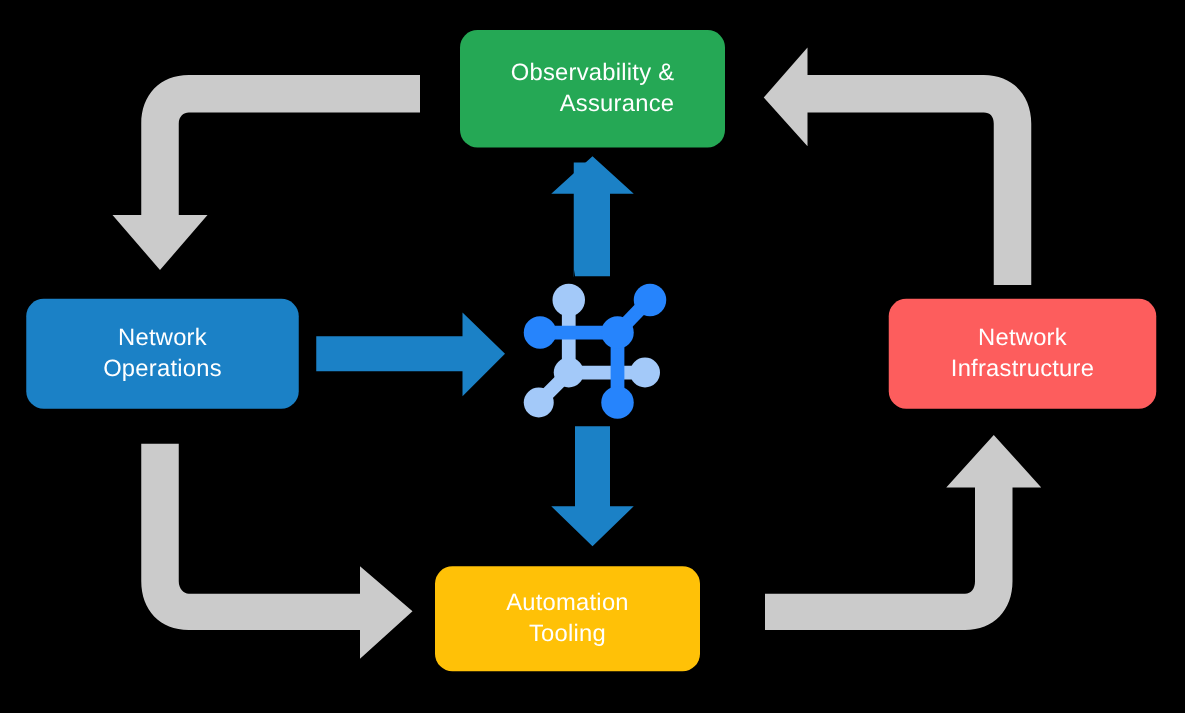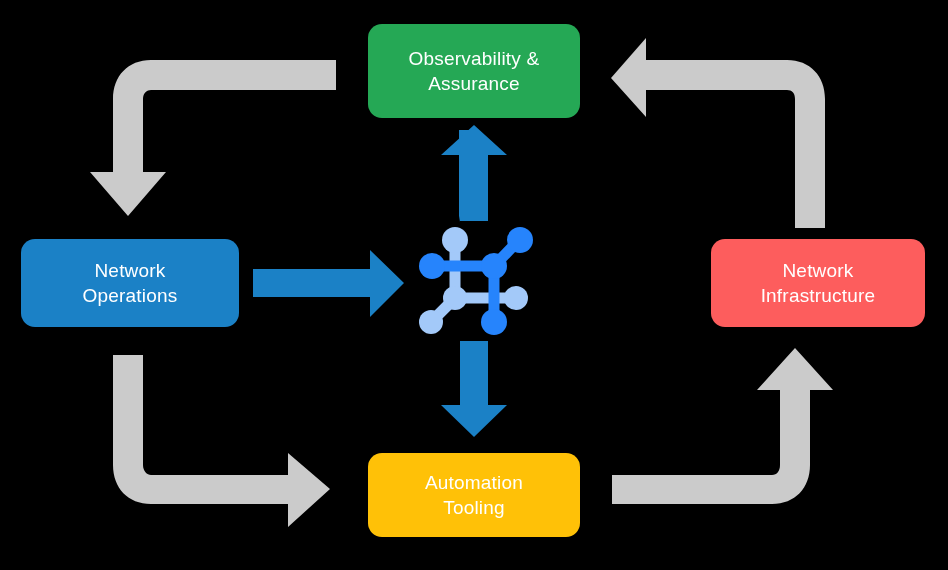--- a/index.html
+++ b/index.html
@@ -39,35 +39,36 @@
     letter-spacing: 0.2px;
     padding: 0 10px;
     box-sizing: border-box;
     white-space: pre-line;
   }
   #box-observability {
     left: 368px;
     top: 24px;
     width: 212px;
     height: 94px;
+    text-align: right;
   }
   #box-operations {
     left: 21px;
     top: 239px;
     width: 218px;
     height: 88px;
   }
   #box-infrastructure {
     left: 711px;
     top: 239px;
     width: 214px;
     height: 88px;
   }
   #box-automation {
-    left: 368px;
+    left: 348px;
     top: 453px;
     width: 212px;
     height: 84px;
   }
   .hub-icon {
     position: absolute;
     left: 418px;
     top: 218px;
     width: 122px;
     height: 122px;

